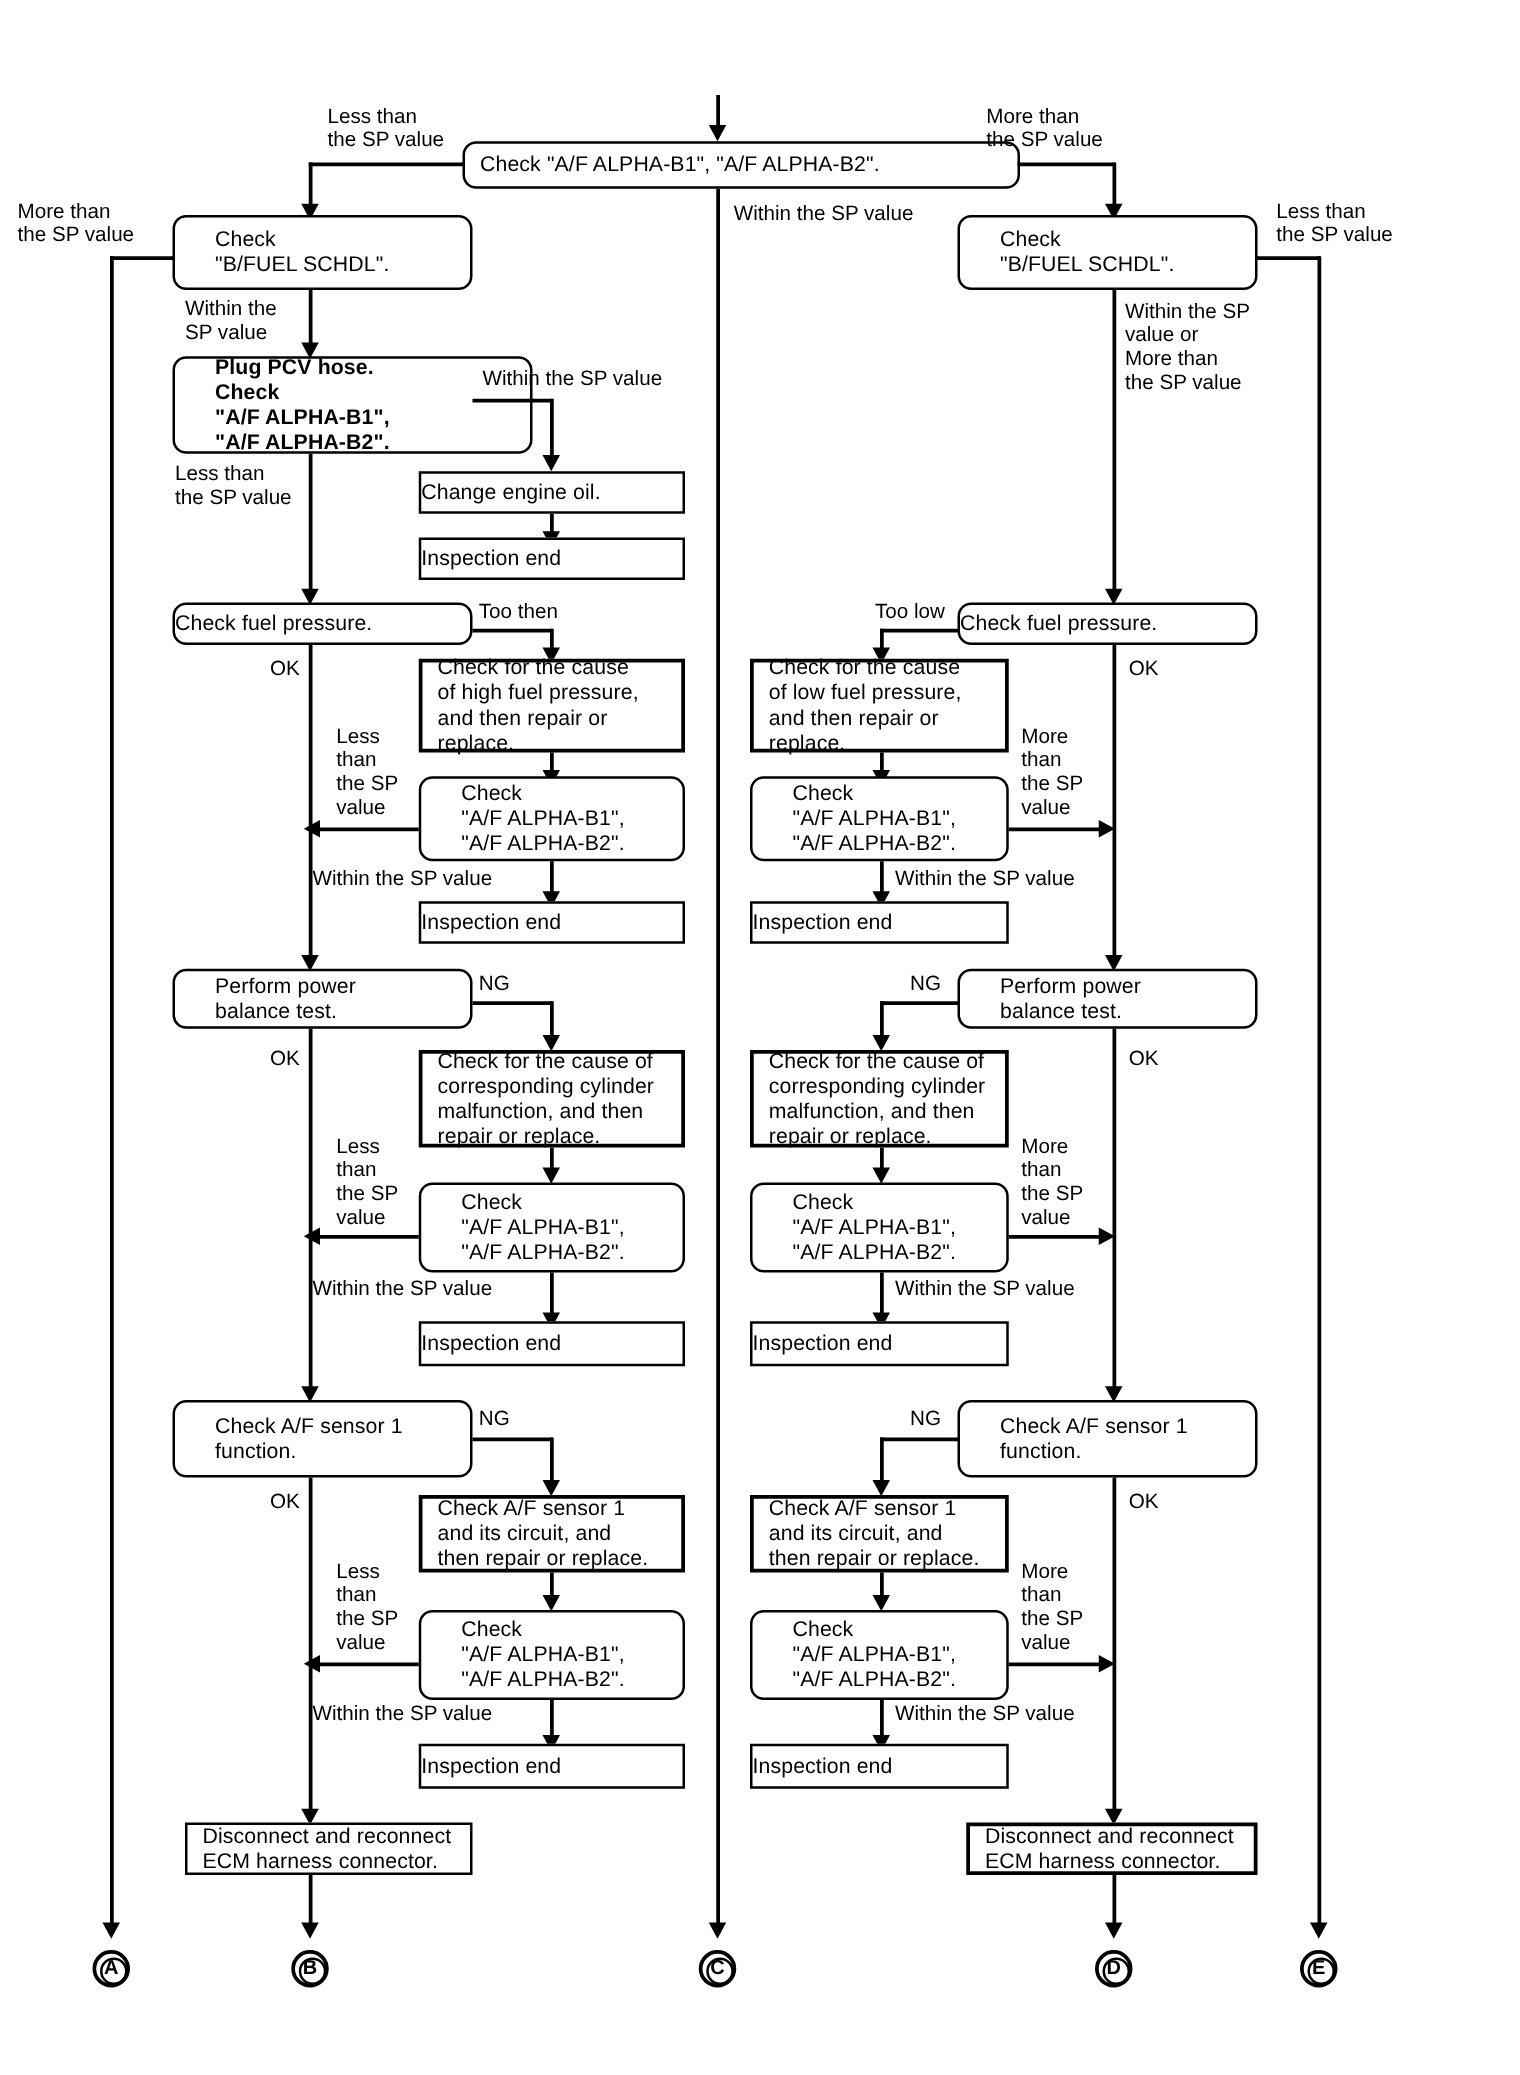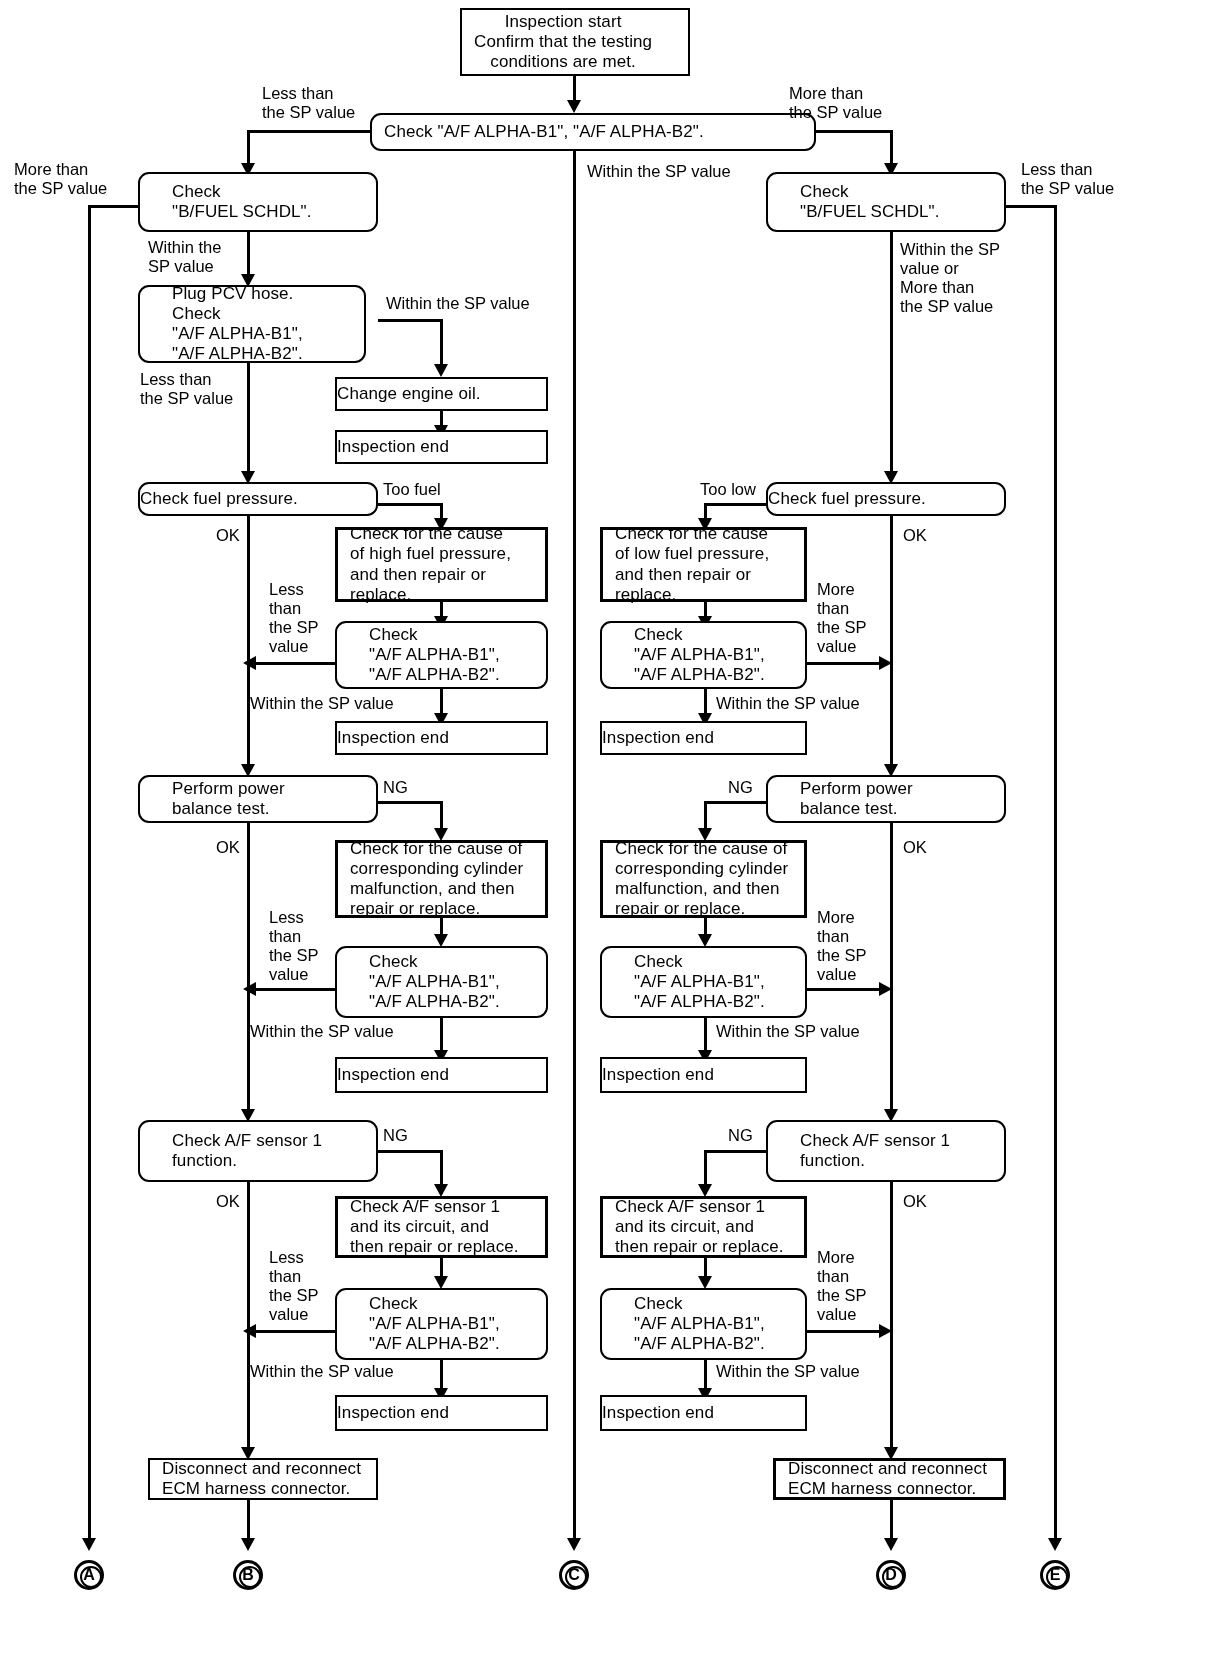--- a/index.html
+++ b/index.html
@@ -37,25 +37,20 @@
         font-size:16px;font-weight:bold;box-sizing:border-box;}
   .term span{display:block;line-height:1;}
   .term .ring{position:absolute;left:3px;top:3px;width:18px;height:18px;
               border:2px solid #000;border-radius:50%;}
 </style>
 </head>
 <body>
 
 <div id="root">
 
-  <div class="node rounded ctr" style="left:460px;top:8px;width:230px;height:68px;border-radius:0;justify-content:flex-start;padding-left:12px;">
-    <div class="txt">Inspection start
-Confirm that the testing
-conditions are met.</div>
-  </div>
   <div class="ln v" style="left:573px;top:76px;height:28px;"></div>
   <div class="ard" style="left:567px;top:100px;"></div>
 
   <div class="node rounded pad-l2" style="left:370px;top:113px;width:446px;height:38px;">
     <div class="txt">Check "A/F ALPHA-B1", "A/F ALPHA-B2".</div>
   </div>
 
   <div class="lbl" style="left:262px;top:84px;">Less than
 the SP value</div>
   <div class="ln h" style="left:247px;top:130px;width:125px;"></div>
@@ -81,21 +76,21 @@
 the SP value</div>
   <div class="ln h" style="left:88px;top:205px;width:52px;"></div>
   <div class="ln v" style="left:88px;top:205px;height:1338px;"></div>
   <div class="ard" style="left:82px;top:1538px;"></div>
 
   <div class="lbl" style="left:148px;top:238px;">Within the
 SP value</div>
   <div class="ln v" style="left:247px;top:232px;height:46px;"></div>
   <div class="ard" style="left:241px;top:274px;"></div>
 
-  <div class="node rounded pad-l" style="left:138px;top:285px;width:228px;height:78px;">
+  <div class="node rounded pad-l" style="left:138px;top:285px;width:288px;height:78px;font-weight:bold;">
     <div class="txt">Plug PCV hose.
 Check
 "A/F ALPHA-B1",
 "A/F ALPHA-B2".</div>
   </div>
 
   <div class="lbl" style="left:386px;top:294px;">Within the SP value</div>
   <div class="ln h" style="left:378px;top:319px;width:64px;"></div>
   <div class="ln v" style="left:440px;top:319px;height:49px;"></div>
   <div class="ard" style="left:434px;top:364px;"></div>
@@ -111,21 +106,21 @@
 
   <div class="lbl" style="left:140px;top:370px;">Less than
 the SP value</div>
   <div class="ln v" style="left:247px;top:363px;height:112px;"></div>
   <div class="ard" style="left:241px;top:471px;"></div>
 
   <div class="node rounded ctr" style="left:138px;top:482px;width:240px;height:34px;">
     <div class="txt">Check fuel pressure.</div>
   </div>
 
-  <div class="lbl" style="left:383px;top:480px;">Too fuel</div>
+  <div class="lbl" style="left:383px;top:480px;">Too then</div>
   <div class="ln h" style="left:378px;top:503px;width:64px;"></div>
   <div class="ln v" style="left:440px;top:503px;height:19px;"></div>
   <div class="ard" style="left:434px;top:518px;"></div>
 
   <div class="node thick pad-l2" style="left:335px;top:527px;width:213px;height:75px;">
     <div class="txt">Check for the cause
 of high fuel pressure,
 and then repair or
 replace.</div>
   </div>

